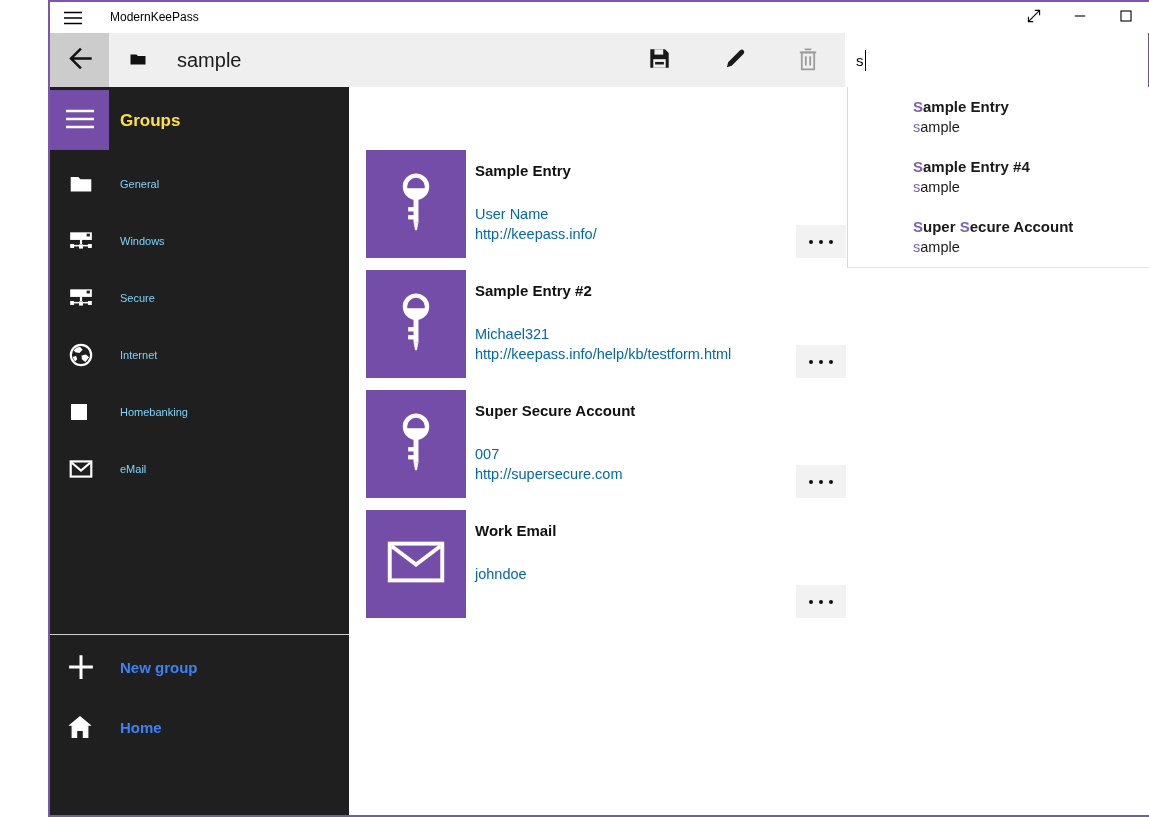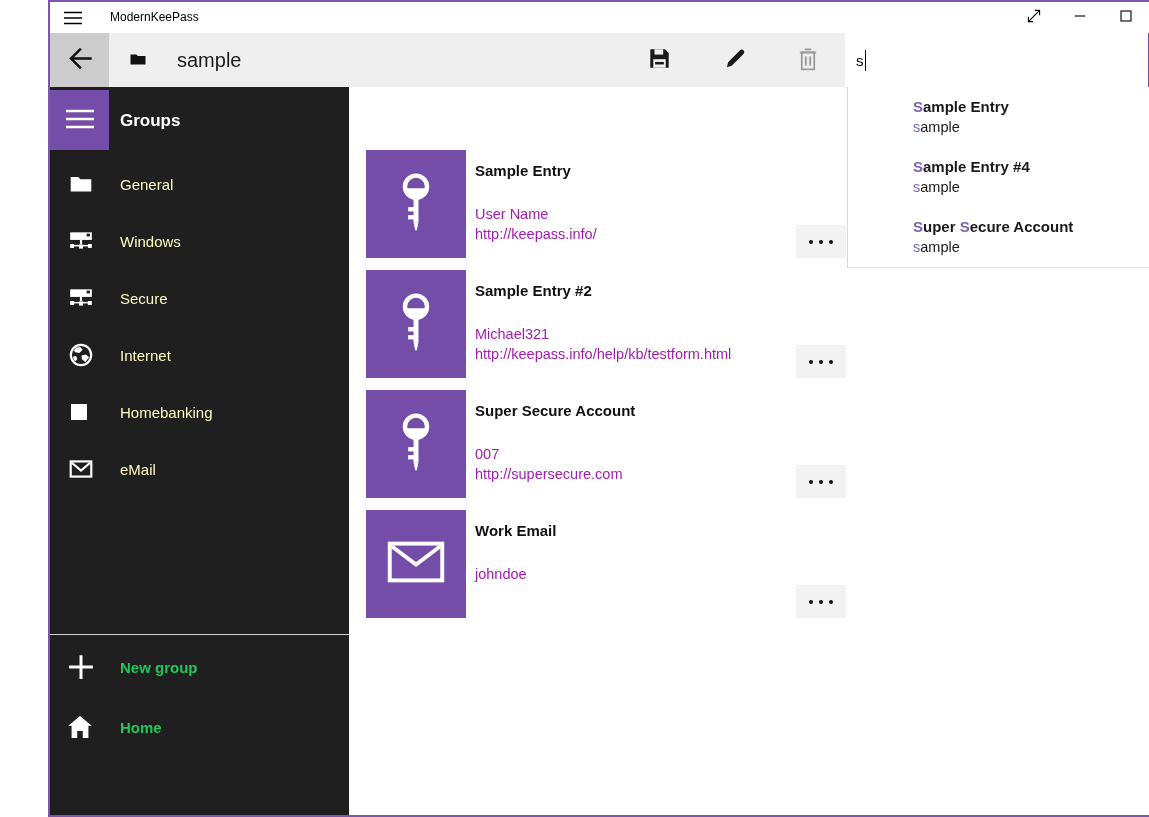--- a/index.html
+++ b/index.html
@@ -30,37 +30,37 @@
   .hbtn.save{left:526px;}
   .hbtn.edit{left:602px;}
   .hbtn.del{left:675px;}
   .search-input{position:absolute;left:797px;top:33px;width:303px;height:54px;background:#fff;display:flex;align-items:center;padding-left:11px;font-size:15px;color:#000;z-index:10;cursor:text;}
   .caret{display:inline-block;width:1px;height:21px;background:#000;margin-left:1px;}
   .search-btn{position:absolute;left:1100px;top:33px;width:47px;height:54px;background:var(--accent);border:none;display:flex;align-items:center;justify-content:center;cursor:pointer;z-index:10;}
 
   
   .sidebar{position:absolute;left:2px;top:87px;width:299px;height:728px;background:var(--sidebar-bg);z-index:8;}
   .nav-toggle{position:absolute;left:0;top:3px;width:59px;height:60px;background:var(--accent);border:none;display:flex;align-items:center;justify-content:center;cursor:pointer;}
-  .groups-heading{position:absolute;left:70px;top:22px;font-size:17px;font-weight:700;color:#ffffff;line-height:24px;}
+  .groups-heading{position:absolute;left:70px;top:22px;font-size:17px;font-weight:700;color:#fde047;line-height:24px;}
   .group-list{position:absolute;left:0;top:68px;width:100%;}
   .side-item{position:relative;height:57px;cursor:pointer;}
   .side-item .icon{position:absolute;left:18px;top:50%;transform:translateY(-50%);display:flex;}
-  .side-item .label{position:absolute;left:70px;top:50%;transform:translateY(-50%);font-size:15px;color:#fef9c3;white-space:nowrap;}
+  .side-item .label{position:absolute;left:70px;top:50%;transform:translateY(-50%);font-size:11px;color:#7dd3fc;white-space:nowrap;}
   .side-divider{position:absolute;left:0;top:547px;width:100%;height:1px;background:#cfcfcf;}
   .action-list{position:absolute;left:0;top:550px;width:100%;}
   .action-item{position:relative;height:60px;cursor:pointer;}
   .action-item .icon{position:absolute;left:16px;top:50%;transform:translateY(-50%);display:flex;}
-  .action-item .label{position:absolute;left:70px;top:50%;transform:translateY(-50%);font-size:15px;font-weight:700;color:#22c55e;white-space:nowrap;}
+  .action-item .label{position:absolute;left:70px;top:50%;transform:translateY(-50%);font-size:15px;font-weight:700;color:#3b82f6;white-space:nowrap;}
 
   
   .main{position:absolute;left:301px;top:87px;width:846px;height:728px;background:#fff;z-index:1;}
   .entry-row{position:absolute;left:17px;width:790px;height:108px;}
   .tile{position:absolute;left:0;top:0;width:100px;height:108px;background:var(--accent);display:flex;align-items:center;justify-content:center;cursor:pointer;}
   .entry-title{position:absolute;left:109px;top:12px;font-size:15px;font-weight:700;color:#111;}
-  .entry-lines{position:absolute;left:109px;top:54px;font-size:14.5px;color:#a21caf;line-height:20px;}
+  .entry-lines{position:absolute;left:109px;top:54px;font-size:14.5px;color:#0369a1;line-height:20px;}
   .more-btn{position:absolute;left:430px;top:75px;width:50px;height:33px;background:#f2f2f2;border:none;display:flex;align-items:center;justify-content:center;gap:6px;cursor:pointer;}
   .more-btn .dot{width:4px;height:4px;border-radius:50%;background:#111;}
 
   
   .dropdown{position:absolute;left:799px;top:87px;width:348px;height:181px;background:#fff;border-left:1px solid #d8d8d8;border-bottom:1px solid #e2e2e2;z-index:20;padding-top:10px;}
   .sugg{padding-left:65px;height:60px;cursor:pointer;}
   .sugg-title{font-size:15px;font-weight:700;line-height:20px;color:#1a1a1a;}
   .sugg-sub{font-size:14.5px;line-height:20px;color:#1a1a1a;}
   .hl{color:#7e60b5;}
 </style>

